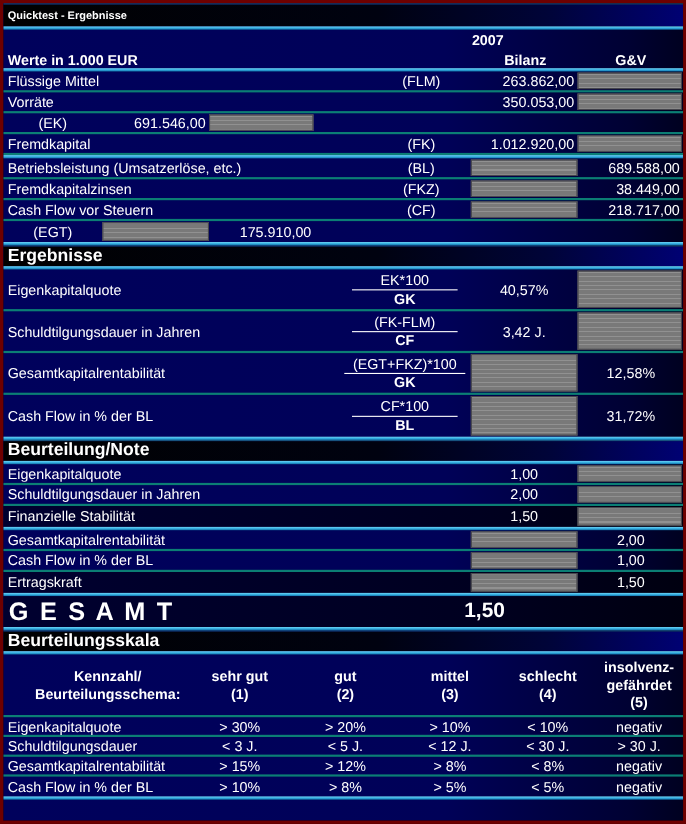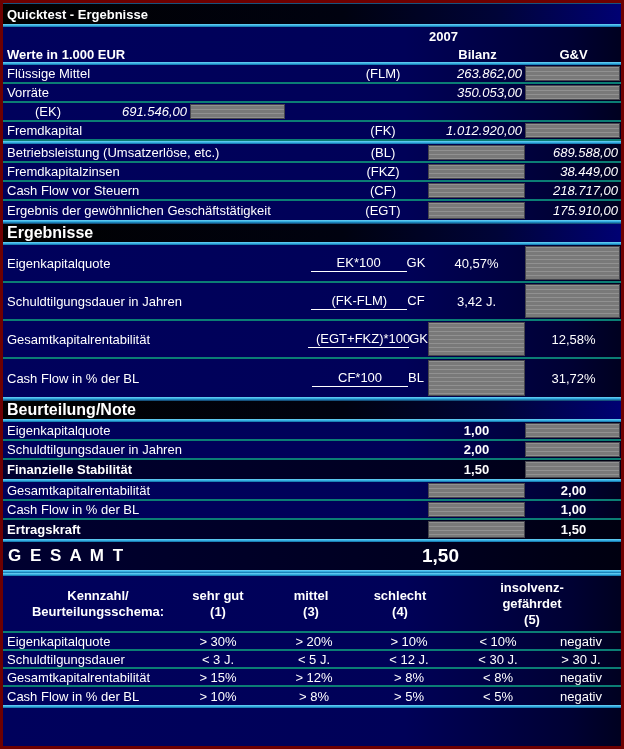--- a/index.html
+++ b/index.html
@@ -11,48 +11,48 @@
     font-family:"Liberation Sans","DejaVu Sans",sans-serif;
     color:#ffffff;font-size:13px;
     overflow:hidden;position:relative;
   }
   .bar{
     height:19px;display:flex;align-items:center;padding-left:4px;
     font-weight:bold;font-size:16px;
     background:linear-gradient(90deg,#010101 0%,#000210 55%,#000438 80%,#000173 100%);
     border-top:1px solid #17527e;
   }
-  .bar.big{height:21px;font-size:13px;}
+  .bar.big{height:21px;font-size:10px;}
   .sep-blue{height:3px;background:linear-gradient(180deg,#6fd4f6 0%,#2fa9de 55%,#10699f 100%);}
   .row{display:flex;align-items:center;height:19px;border-bottom:2px solid #0b7e74;}
   .row.last{border-bottom:none;}
   .c-label{flex:1;padding-left:4px;white-space:nowrap;overflow:hidden;}
   .c-abbr{width:90px;text-align:center;}
   .c-bilanz{width:97px;}
   .c-guv{width:95px;}
-  .num{text-align:right;padding-right:3px;font-style:italic;}
+  .num{text-align:right;padding-right:3px;}
   .ctr{text-align:center;}
   .cell-gray{
     align-self:stretch;margin:1px 1px 1px 0;
     background-color:#7f7f7f;
     background-image:repeating-linear-gradient(180deg,rgba(255,255,255,0.14) 0 1px,rgba(0,0,0,0.05) 1px 4px);
     border:1px solid #45454c;
   }
   .row-ratio{height:38px;}
-  .c-formula{width:120px;display:flex;flex-direction:row;align-items:center;justify-content:center;line-height:16px;}
+  .c-formula{width:120px;display:flex;flex-direction:column;align-items:center;justify-content:center;line-height:16px;}
   .frac-num{border-bottom:1px solid #ffffff;padding:0 8px;min-width:96px;text-align:center;}
-  .frac-den{text-align:center;}
-  .bold{font-weight:bold;}
+  .frac-den{text-align:center;font-weight:bold;}
+  .bold{font-weight:normal;}
   .dark{background:linear-gradient(90deg,#000030 0%,#000020 70%,#000010 100%);}
   .hdr-year{height:19px;display:flex;align-items:center;}
   .hdr-year .spacer{flex:1;}
   .hdr-year .year{width:192px;text-align:left;font-weight:bold;}
   .hdr-cols{height:16px;display:flex;align-items:flex-end;font-weight:bold;}
   .gesamt-row{height:28px;display:flex;align-items:center;}
-  .gesamt-row .g-label{flex:1;padding-left:5px;font-size:17px;font-weight:bold;letter-spacing:2px;}
+  .gesamt-row .g-label{flex:1;padding-left:5px;font-size:23px;font-weight:bold;letter-spacing:2px;}
   .gesamt-row .g-value{width:97px;text-align:center;font-size:19px;font-weight:bold;}
   .gesamt-row .g-spacer{width:132px;}
   .scale-hdr{height:57px;display:flex;align-items:center;border-bottom:2px solid #0b7e74;font-weight:bold;text-align:center;}
   .scale-hdr .lines{display:flex;flex-direction:column;justify-content:center;line-height:16px;}
   .s-label{width:168px;padding-left:22px;}
   .s1{width:94px;}.s2{width:98px;}.s3{width:92px;}.s4{width:86px;}.s5{flex:1;}
   .srow{display:flex;align-items:center;height:18px;border-bottom:2px solid #0b7e74;text-align:center;}
   .srow .s-label{text-align:left;padding-left:4px;}
   .srow.last{border-bottom:none;}
 </style>
@@ -115,21 +115,20 @@
     <span class="c-bilanz cell-gray"></span>
     <span class="c-guv num">38.449,00</span>
   </div>
   <div class="row">
     <span class="c-label">Cash Flow vor Steuern</span>
     <span class="c-abbr">(CF)</span>
     <span class="c-bilanz cell-gray"></span>
     <span class="c-guv num">218.717,00</span>
   </div>
   <div class="row last">
-    <span class="c-label">Ergebnis der gewöhnlichen Geschäftstätigkeit</span>
     <span class="c-abbr">(EGT)</span>
     <span class="c-bilanz cell-gray"></span>
     <span class="c-guv num">175.910,00</span>
   </div>
   <div class="sep-blue"></div>
 
   <div class="bar">
     <span>Ergebnisse</span>
   </div>
   <div class="sep-blue"></div>
@@ -217,30 +216,37 @@
   </div>
   <div class="sep-blue"></div>
 
   <div class="gesamt-row dark">
     <span class="g-label">G E S A M T</span>
     <span class="g-value">1,50</span>
     <span class="g-spacer"></span>
   </div>
   <div class="sep-blue"></div>
 
+  <div class="bar">
+    <span>Beurteilungsskala</span>
+  </div>
   <div class="sep-blue"></div>
 
   <div class="scale-hdr">
     <span class="s-label lines">
       <span>Kennzahl/</span>
       <span>Beurteilungsschema:</span>
     </span>
     <span class="s1 lines">
       <span>sehr gut</span>
       <span>(1)</span>
+    </span>
+    <span class="s2 lines">
+      <span>gut</span>
+      <span>(2)</span>
     </span>
     <span class="s3 lines">
       <span>mittel</span>
       <span>(3)</span>
     </span>
     <span class="s4 lines">
       <span>schlecht</span>
       <span>(4)</span>
     </span>
     <span class="s5 lines">

